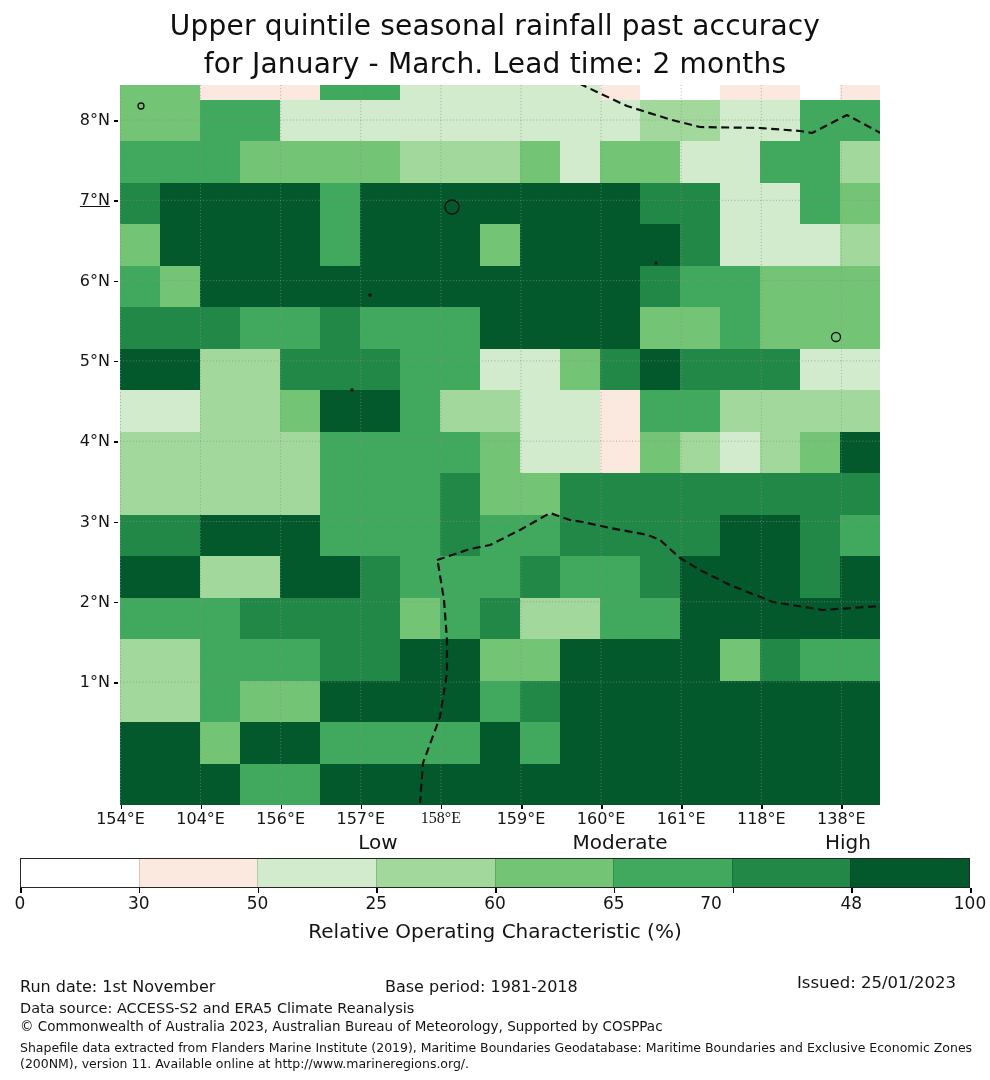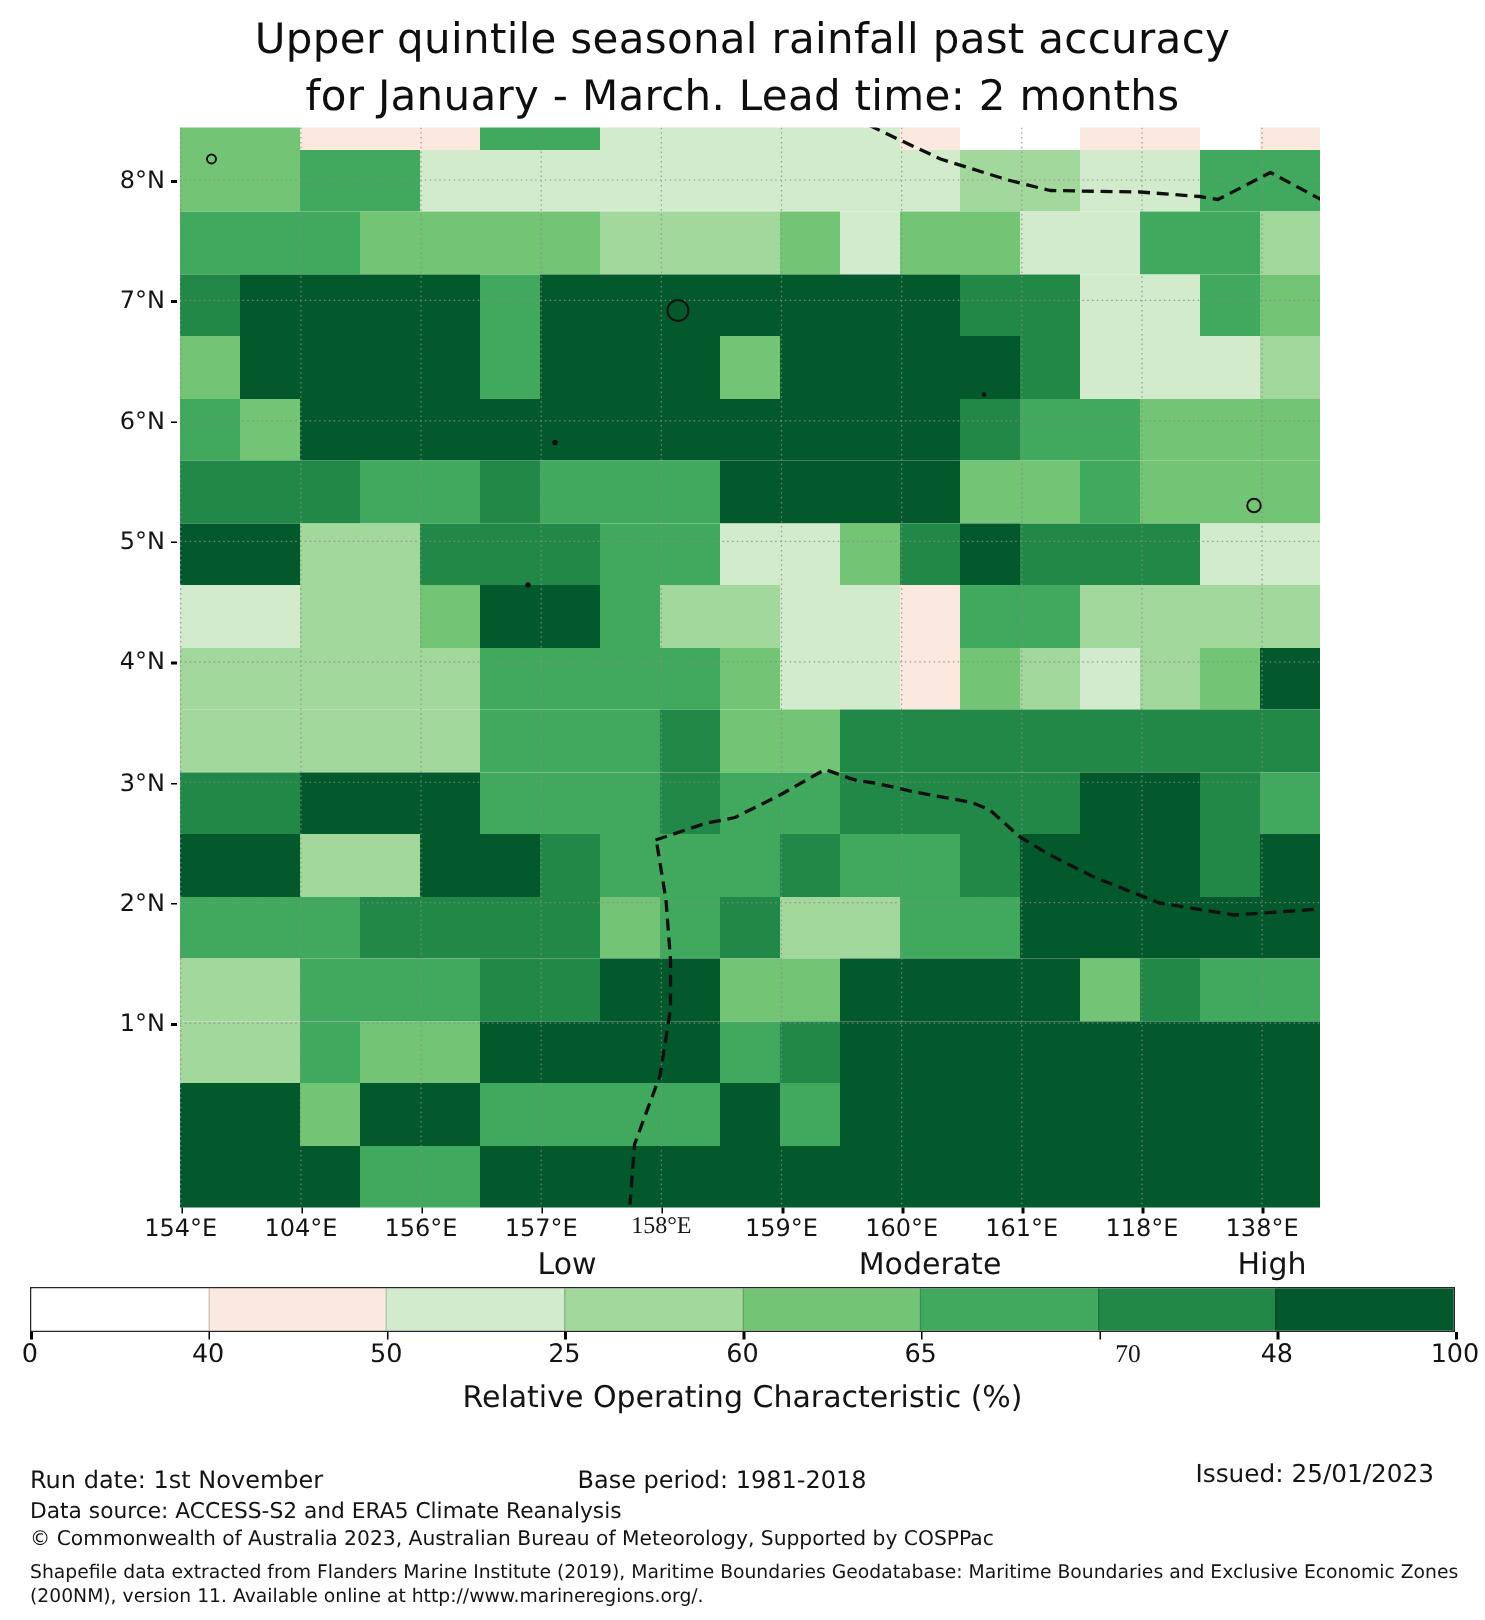--- a/index.html
+++ b/index.html
@@ -447,21 +447,21 @@
     <div class="xlab" style="left: 681.2px;">161°E</div>
     <div class="xtick" style="left: 681.2px;"></div>
     <div class="xlab" style="left: 761.3px;">118°E</div>
     <div class="xtick" style="left: 761.3px;"></div>
     <div class="xlab" style="left: 841.4px;">138°E</div>
     <div class="xtick" style="left: 841.4px;"></div>
   </div>
 <div id="y-axis">
     <div class="ylab" style="top: 120px;">8°N</div>
     <div class="ytick" style="top: 120px;"></div>
-    <div class="ylab" style="top: 200.3px;">7°N</div>
+    <div class="ylab" style="top: 200.3px; text-decoration: underline;">7°N</div>
     <div class="ytick" style="top: 200.3px;"></div>
     <div class="ylab" style="top: 280.6px;">6°N</div>
     <div class="ytick" style="top: 280.6px;"></div>
     <div class="ylab" style="top: 360.9px;">5°N</div>
     <div class="ytick" style="top: 360.9px;"></div>
     <div class="ylab" style="top: 441.2px;">4°N</div>
     <div class="ytick" style="top: 441.2px;"></div>
     <div class="ylab" style="top: 521.5px;">3°N</div>
     <div class="ytick" style="top: 521.5px;"></div>
     <div class="ylab" style="top: 601.8px;">2°N</div>
@@ -477,31 +477,31 @@
     <div class="cbar-seg" style="background: rgb(163, 216, 157);"></div>
     <div class="cbar-seg" style="background: rgb(116, 196, 118);"></div>
     <div class="cbar-seg" style="background: rgb(64, 169, 93);"></div>
     <div class="cbar-seg" style="background: rgb(33, 136, 71);"></div>
     <div class="cbar-seg" style="background: rgb(3, 89, 44);"></div>
   </div>
 <div id="cbar-extras">
     <div class="cbar-tick" style="left: 20px;"></div>
     <div class="cbar-ticklab" style="left: 20px;">0</div>
     <div class="cbar-tick" style="left: 138.75px;"></div>
-    <div class="cbar-ticklab" style="left: 138.75px;">40</div>
+    <div class="cbar-ticklab" style="left: 138.75px;">30</div>
     <div class="cbar-tick" style="left: 257.5px;"></div>
     <div class="cbar-ticklab" style="left: 257.5px;">50</div>
     <div class="cbar-tick" style="left: 376.25px;"></div>
     <div class="cbar-ticklab" style="left: 376.25px;">25</div>
     <div class="cbar-tick" style="left: 495px;"></div>
     <div class="cbar-ticklab" style="left: 495px;">60</div>
     <div class="cbar-tick" style="left: 613.75px;"></div>
     <div class="cbar-ticklab" style="left: 613.75px;">65</div>
     <div class="cbar-tick" style="left: 732.5px;"></div>
-    <div class="cbar-ticklab" style="left: 752px; font-family: Liberation Serif, serif;">70</div>
+    <div class="cbar-ticklab" style="left: 711px;">70</div>
     <div class="cbar-tick" style="left: 851.25px;"></div>
     <div class="cbar-ticklab" style="left: 851.25px;">48</div>
     <div class="cbar-tick" style="left: 970px;"></div>
     <div class="cbar-ticklab" style="left: 970px;">100</div>
     <div class="band-label" style="left: 378px;">Low</div>
     <div class="band-label" style="left: 620px;">Moderate</div>
     <div class="band-label" style="left: 848px;">High</div>
   </div>
 <div id="cbar-title">Relative Operating Characteristic (%)</div>
 

